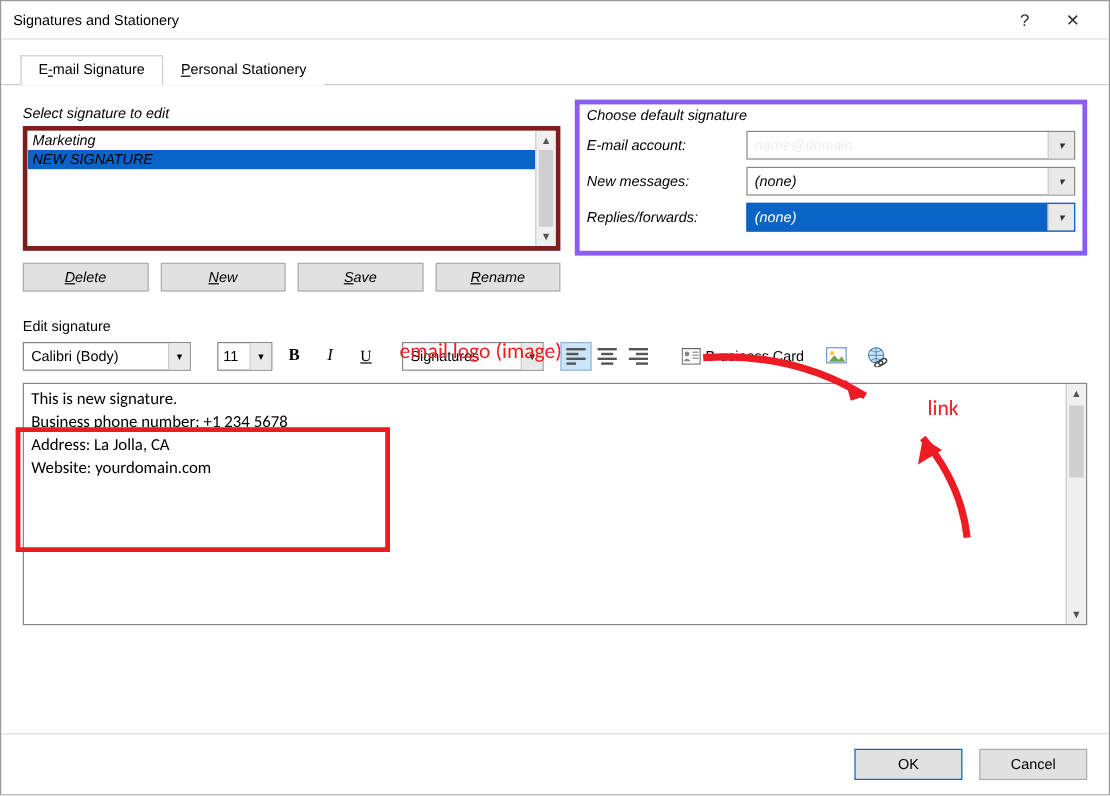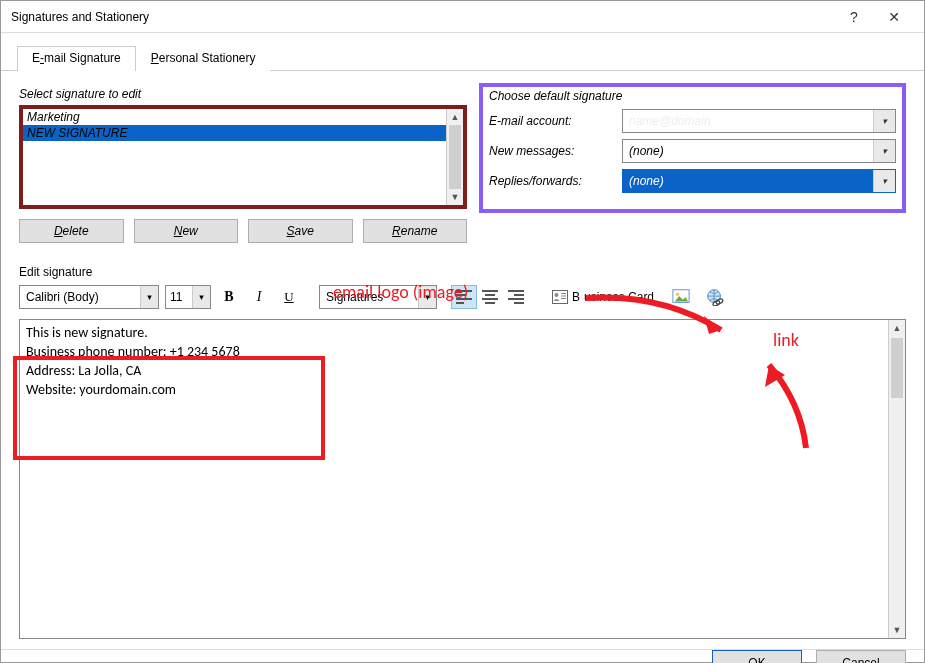--- a/index.html
+++ b/index.html
@@ -135,21 +135,21 @@
     gap: 6px;
     margin-top: 6px;
     height: 28px;
   }
   .font-select {
     width: 140px; height: 24px; border: 1px solid #888;
     display:flex; align-items:center; padding:0 6px; position:relative;
   }
   .size-select {
     width: 46px; height: 24px; border: 1px solid #888;
-    display:flex; align-items:center; padding:0 4px; position:relative;
+    display:flex; align-items:center; padding:0 4px; position:relative;margin-left:16px;
   }
   .caret-sm {
     position:absolute; right:0; top:0; bottom:0; width:18px;
     background:#e9e9e9; border-left:1px solid #ccc;
     display:flex; align-items:center; justify-content:center; font-size:9px;
   }
   .tbtn {
     width: 24px; height: 24px; display:flex; align-items:center; justify-content:center;
     font-family: "Times New Roman", serif;
   }
@@ -176,21 +176,21 @@
     height:24px; border:1px solid transparent; display:flex; align-items:center; gap:4px; padding:0 6px;
     margin-left:10px;
   }
   .bizcard-icon { width:16px; height:14px; }
   .icon-btn { width:28px; height:24px; display:flex; align-items:center; justify-content:center; }
   .icon-btn svg { width:18px; height:18px; }
 
   .editor-wrap {
     margin-top: 6px;
     border: 1px solid #888;
-    height: 320px;
+    height: 202px;
     display:flex;
     position: relative;
   }
   .editor {
     flex:1; padding: 4px 6px; font-size:14px; font-family:"Calibri","Segoe UI",sans-serif;
   }
   .editor .line { line-height: 1.35; }
   .editor-scroll { width:17px; background:#f0f0f0; border-left:1px solid #ccc; position:relative; }
   .editor-scroll .arrow { height:16px; display:flex; align-items:center; justify-content:center; font-size:9px; color:#555; position:absolute; left:0; right:0; }
   .editor-scroll .arrow.up{ top:0;} .editor-scroll .arrow.down{ bottom:0;}

